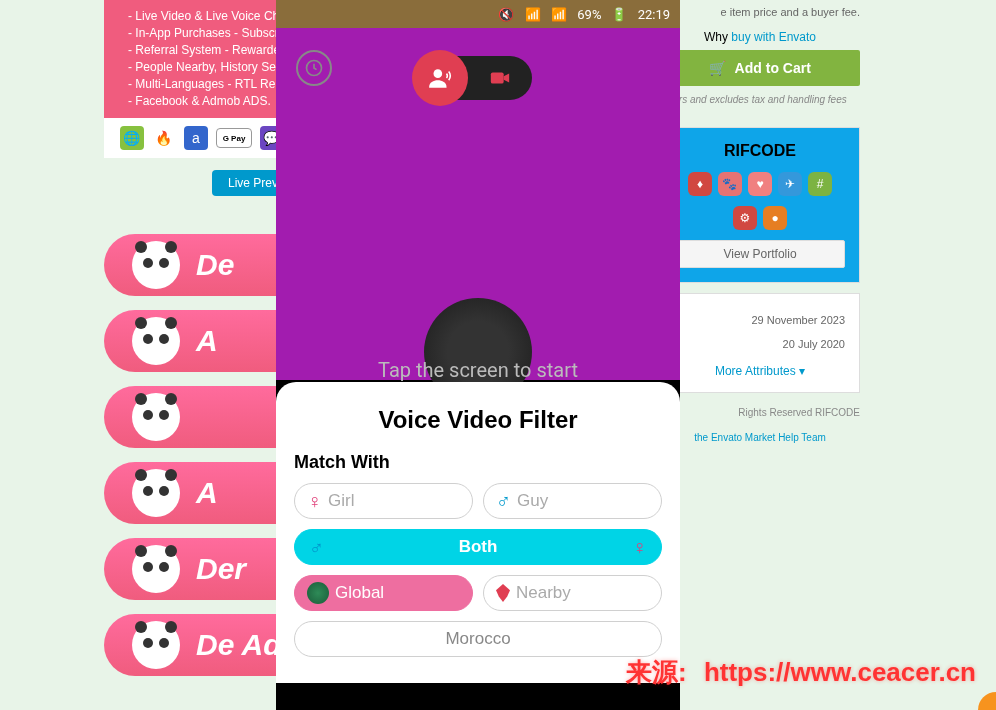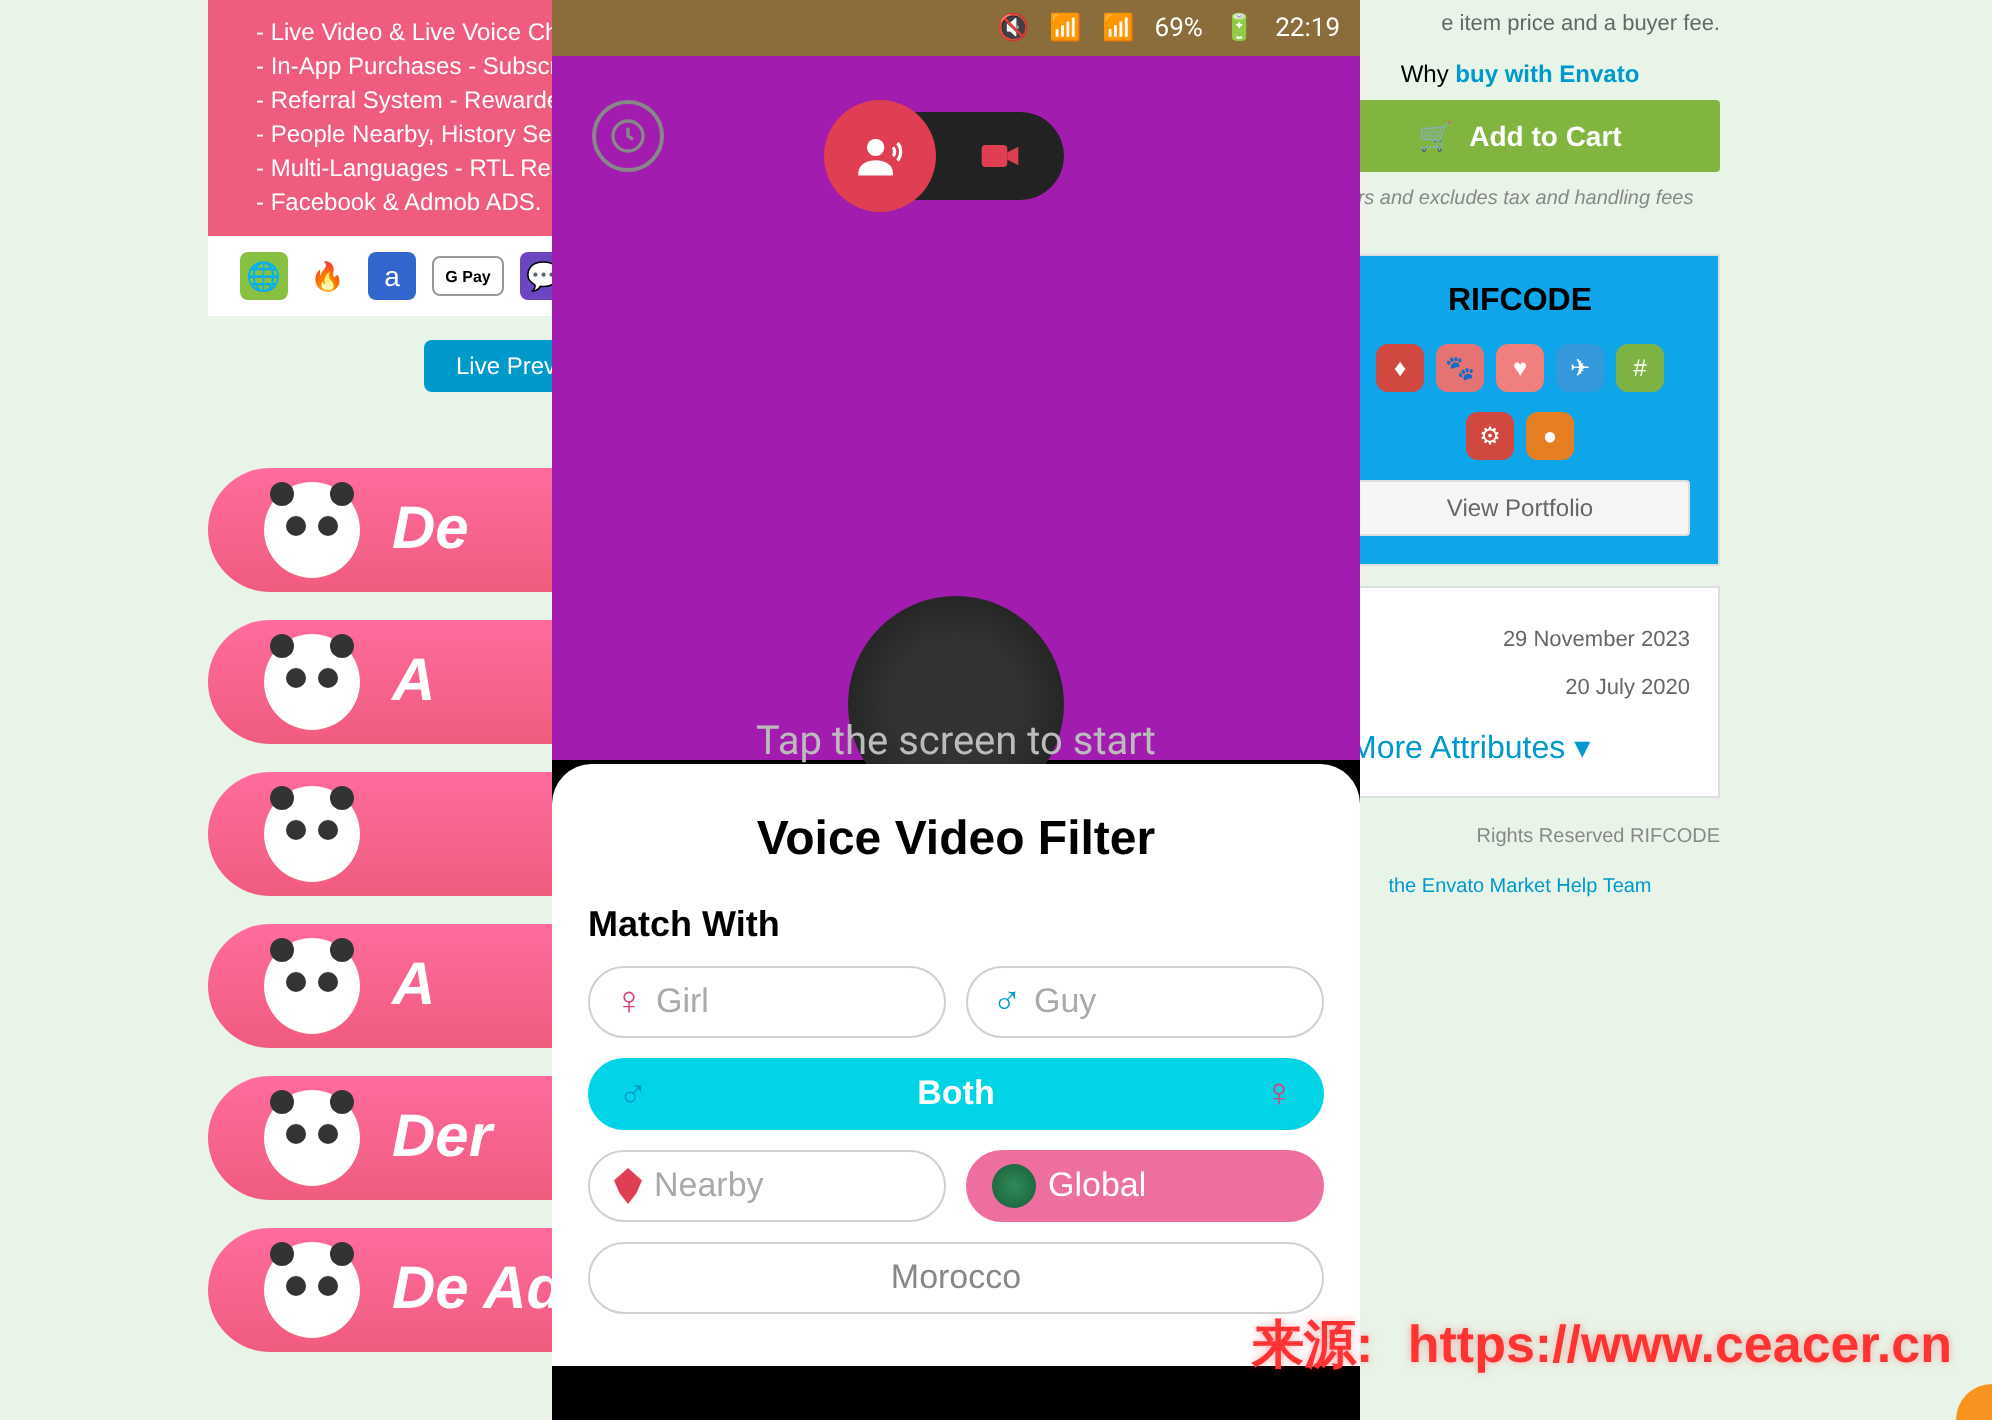--- a/index.html
+++ b/index.html
@@ -148,21 +148,21 @@
       font-size: 11px;
       color: #666;
       text-align: right;
       padding: 6px 0;
     }
     .why-buy {
       font-size: 12px;
       text-align: center;
       padding: 6px 0;
     }
-    .why-buy a { color: #0099cc; text-decoration: none; font-weight: bold; }
+    .why-buy a { color: #0099cc; text-decoration: none; }
     .add-cart-btn {
       width: 100%;
       background: #82b440;
       color: #fff;
       border: none;
       padding: 10px;
       font-size: 14px;
       font-weight: bold;
       display: flex;
       align-items: center;
@@ -224,22 +224,22 @@
       background: #fff;
     }
     .attr-row {
       display: flex;
       justify-content: flex-end;
       font-size: 11px;
       color: #666;
       padding: 6px 0;
     }
     .more-attrs {
-      text-align: left;
-      font-size: 16px;
+      text-align: center;
+      font-size: 12px;
       color: #0099cc;
       padding-top: 8px;
       cursor: pointer;
     }
     .copyright {
       font-size: 10px;
       color: #888;
       text-align: right;
       padding: 14px 0;
     }
@@ -613,27 +613,27 @@
   </div>
   <div class="pill-row">
     <div class="pill active wide">
       <span class="sym-left">♂</span>
       <span>Both</span>
       <span class="sym-right">♀</span>
     </div>
   </div>
 
   <div class="pill-row">
+    <div class="pill region-active">
+      <span class="globe-icon"></span>
+      <span>Global</span>
+    </div>
     <div class="pill">
       <span class="pin-icon"></span>
       <span>Nearby</span>
-    </div>
-    <div class="pill region-active">
-      <span class="globe-icon"></span>
-      <span>Global</span>
     </div>
   </div>
   <div class="pill-row">
     <div class="pill country">
       <span>Morocco</span>
     </div>
   </div>
 </div>
 
 <div class="watermark">

